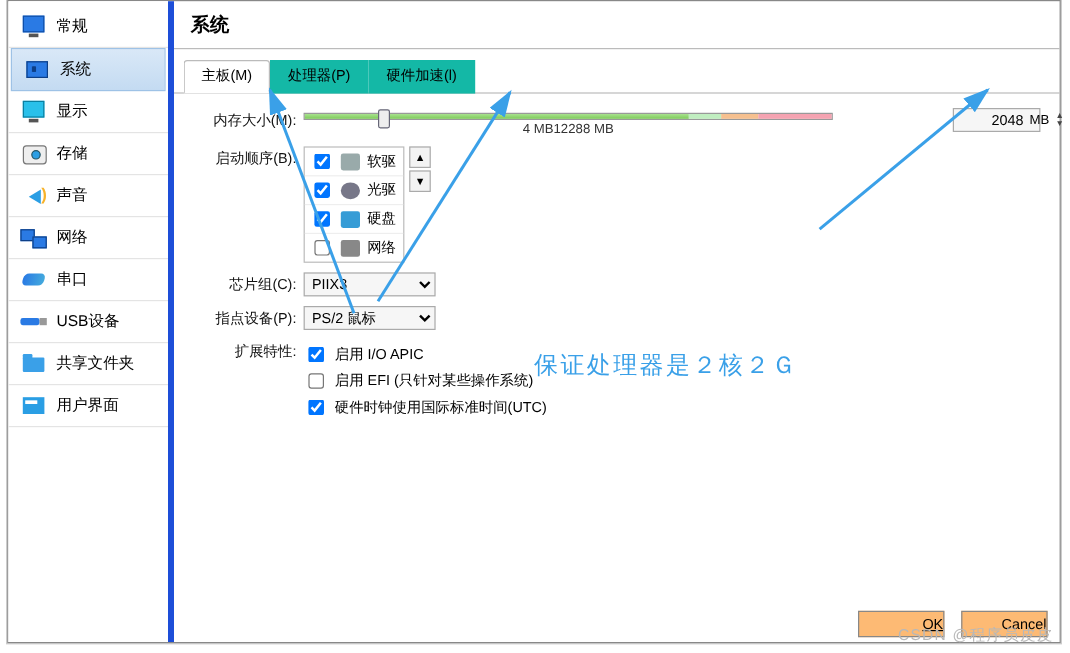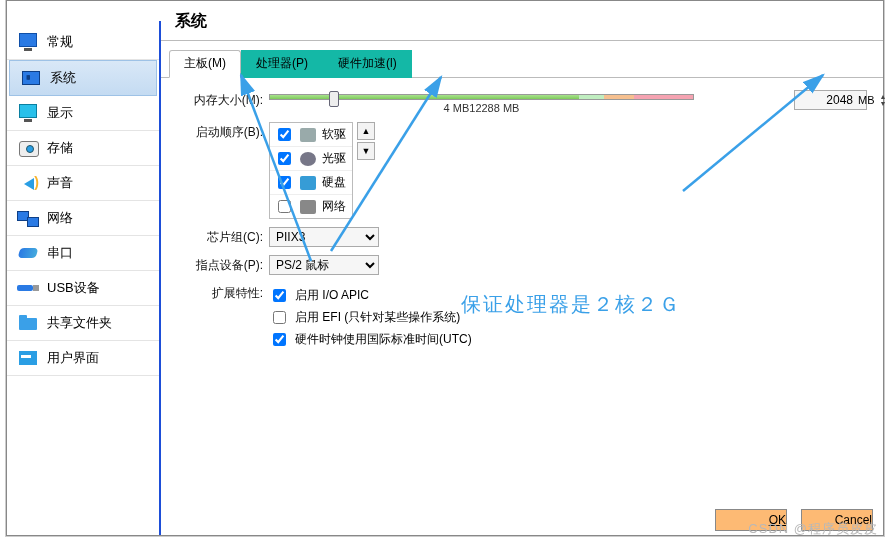--- a/index.html
+++ b/index.html
@@ -16,25 +16,24 @@
   }
   .window {
     position: absolute;
     left: 6px; top: 0; right: 8px; bottom: 8px;
     background: #fff;
     border: 1px solid #888;
     box-shadow: 0 0 0 1px #ccc;
     display: flex;
   }
   .sidebar {
-    width: 154px;
-    border-right: 2px solid #1d4ed8;
+    width: 138px;
+    border-right: 5px solid #1d4ed8;
     padding: 4px 0;
     background: #fff;
-    margin-top: 20px;
   }
   .sb-item {
     display: flex;
     align-items: center;
     gap: 8px;
     padding: 8px 6px 8px 10px;
     border-bottom: 1px solid #e4e4e4;
     font-size: 13px;
   }
   .sb-item.sel {

